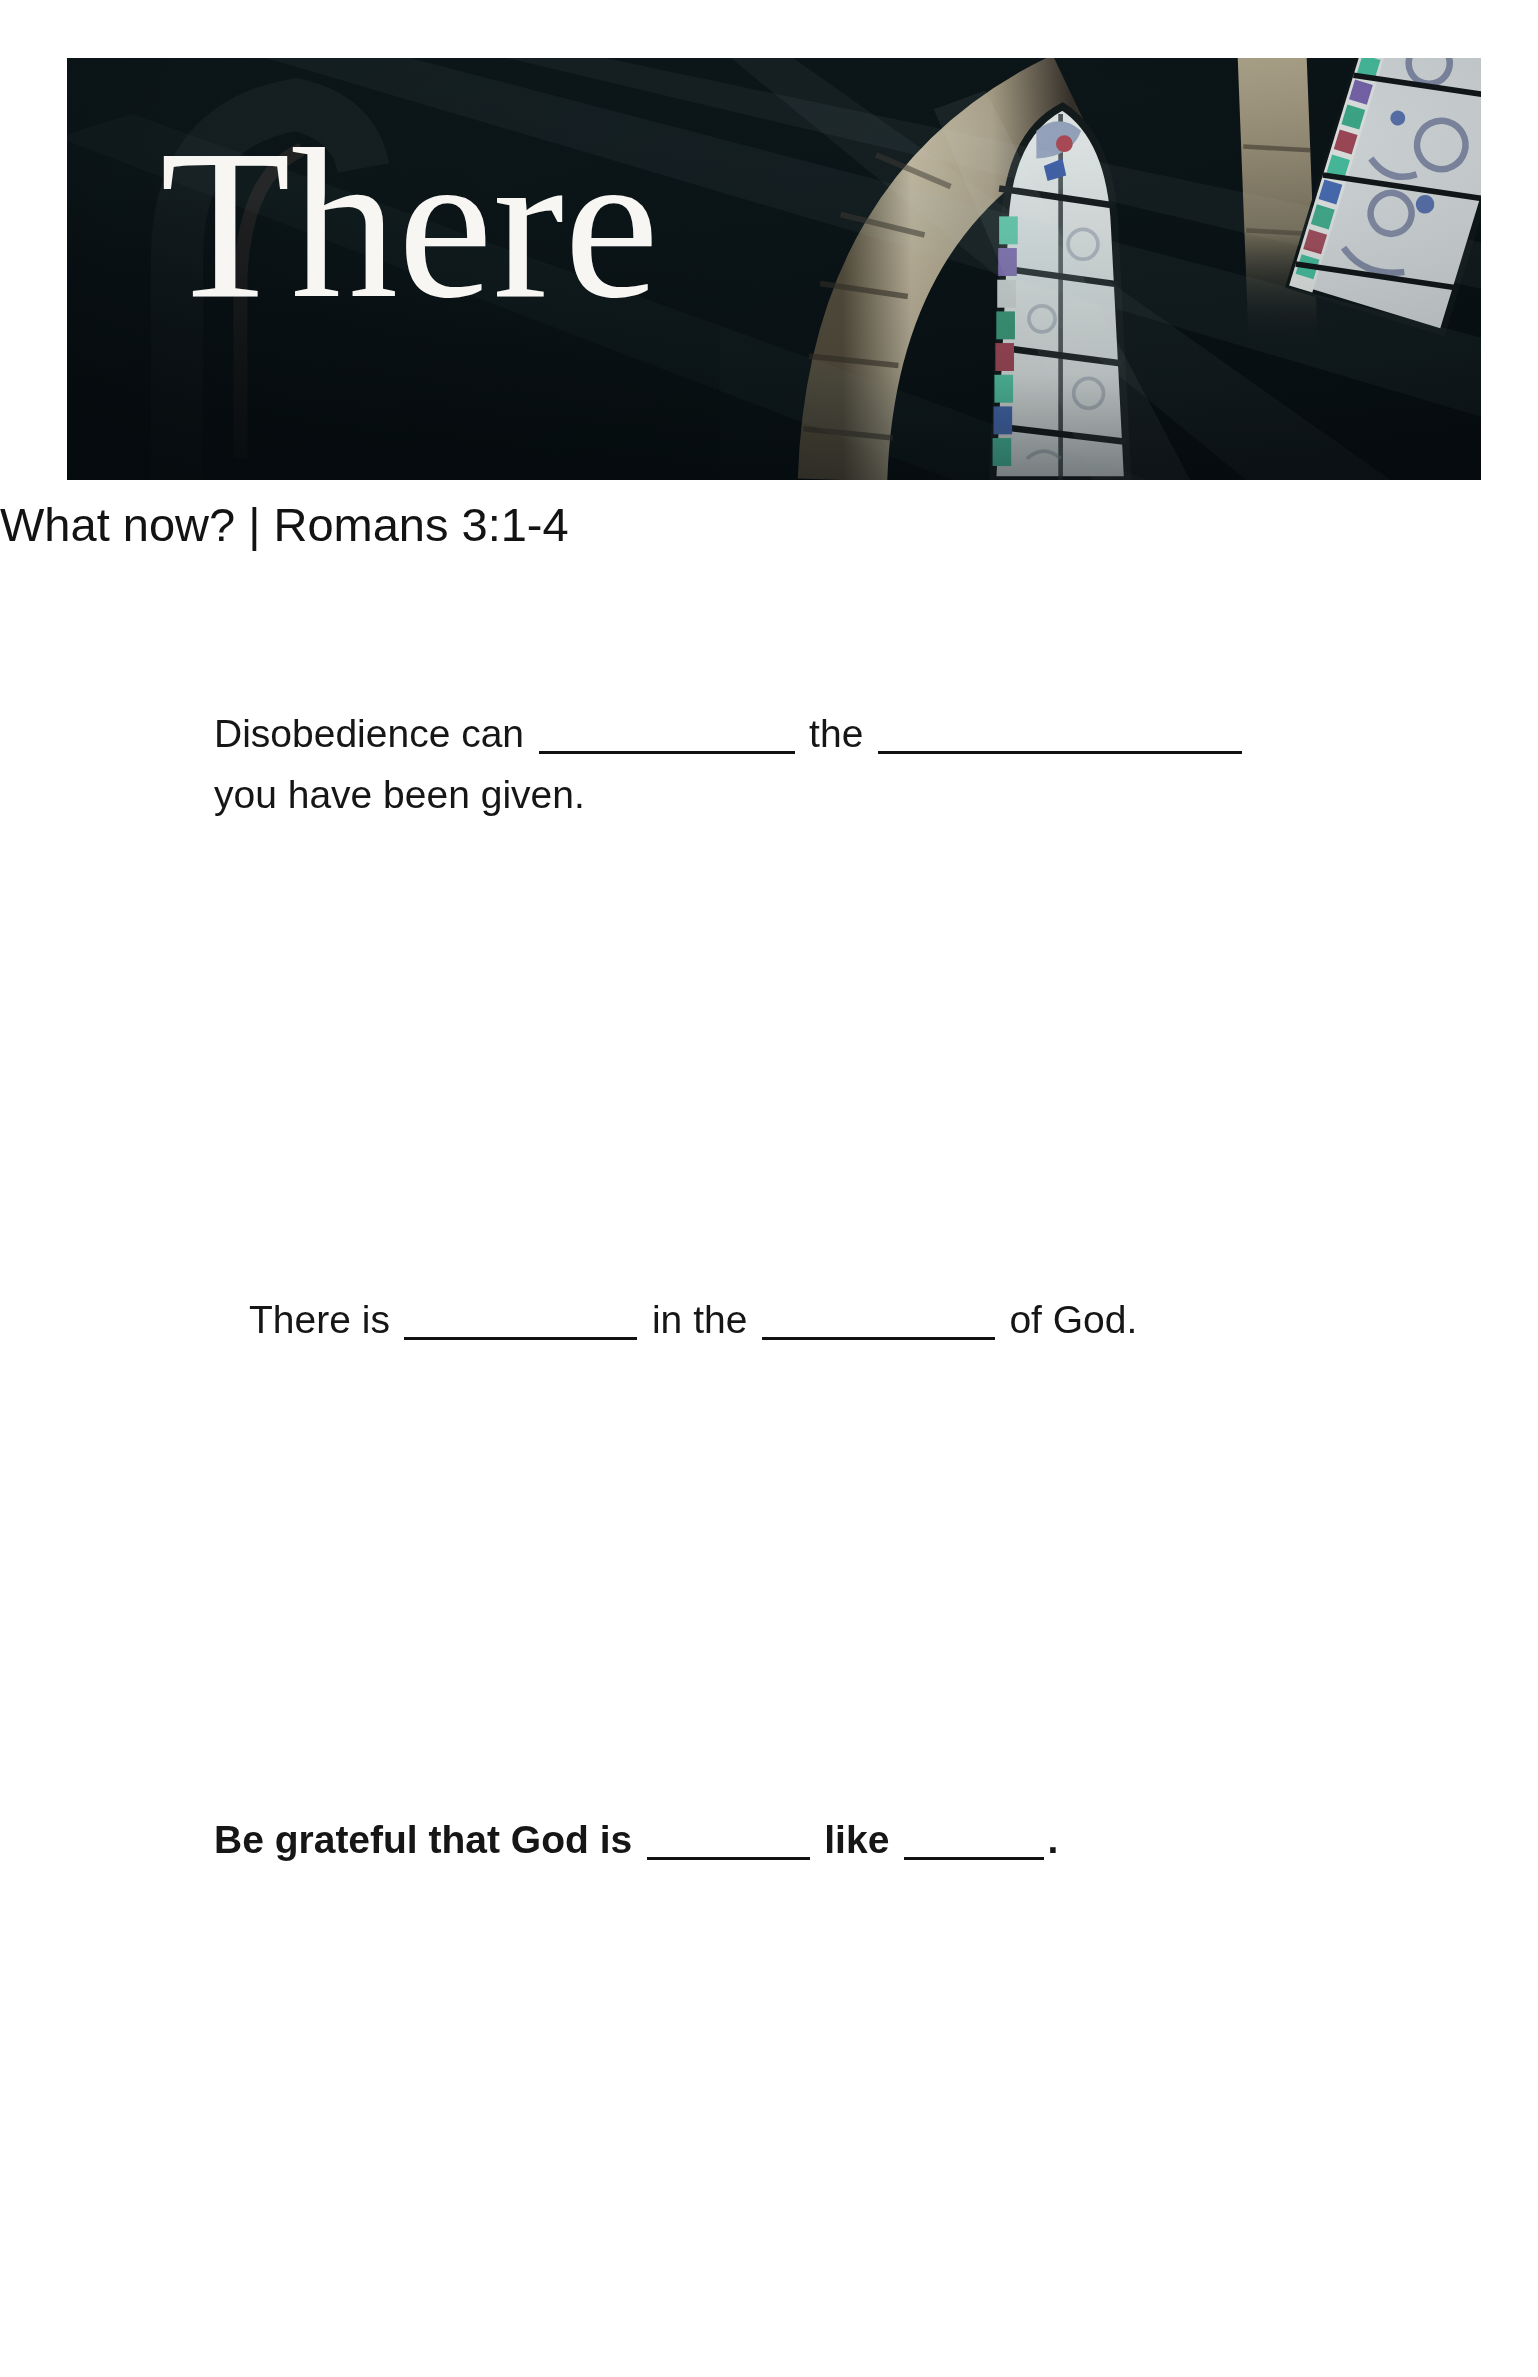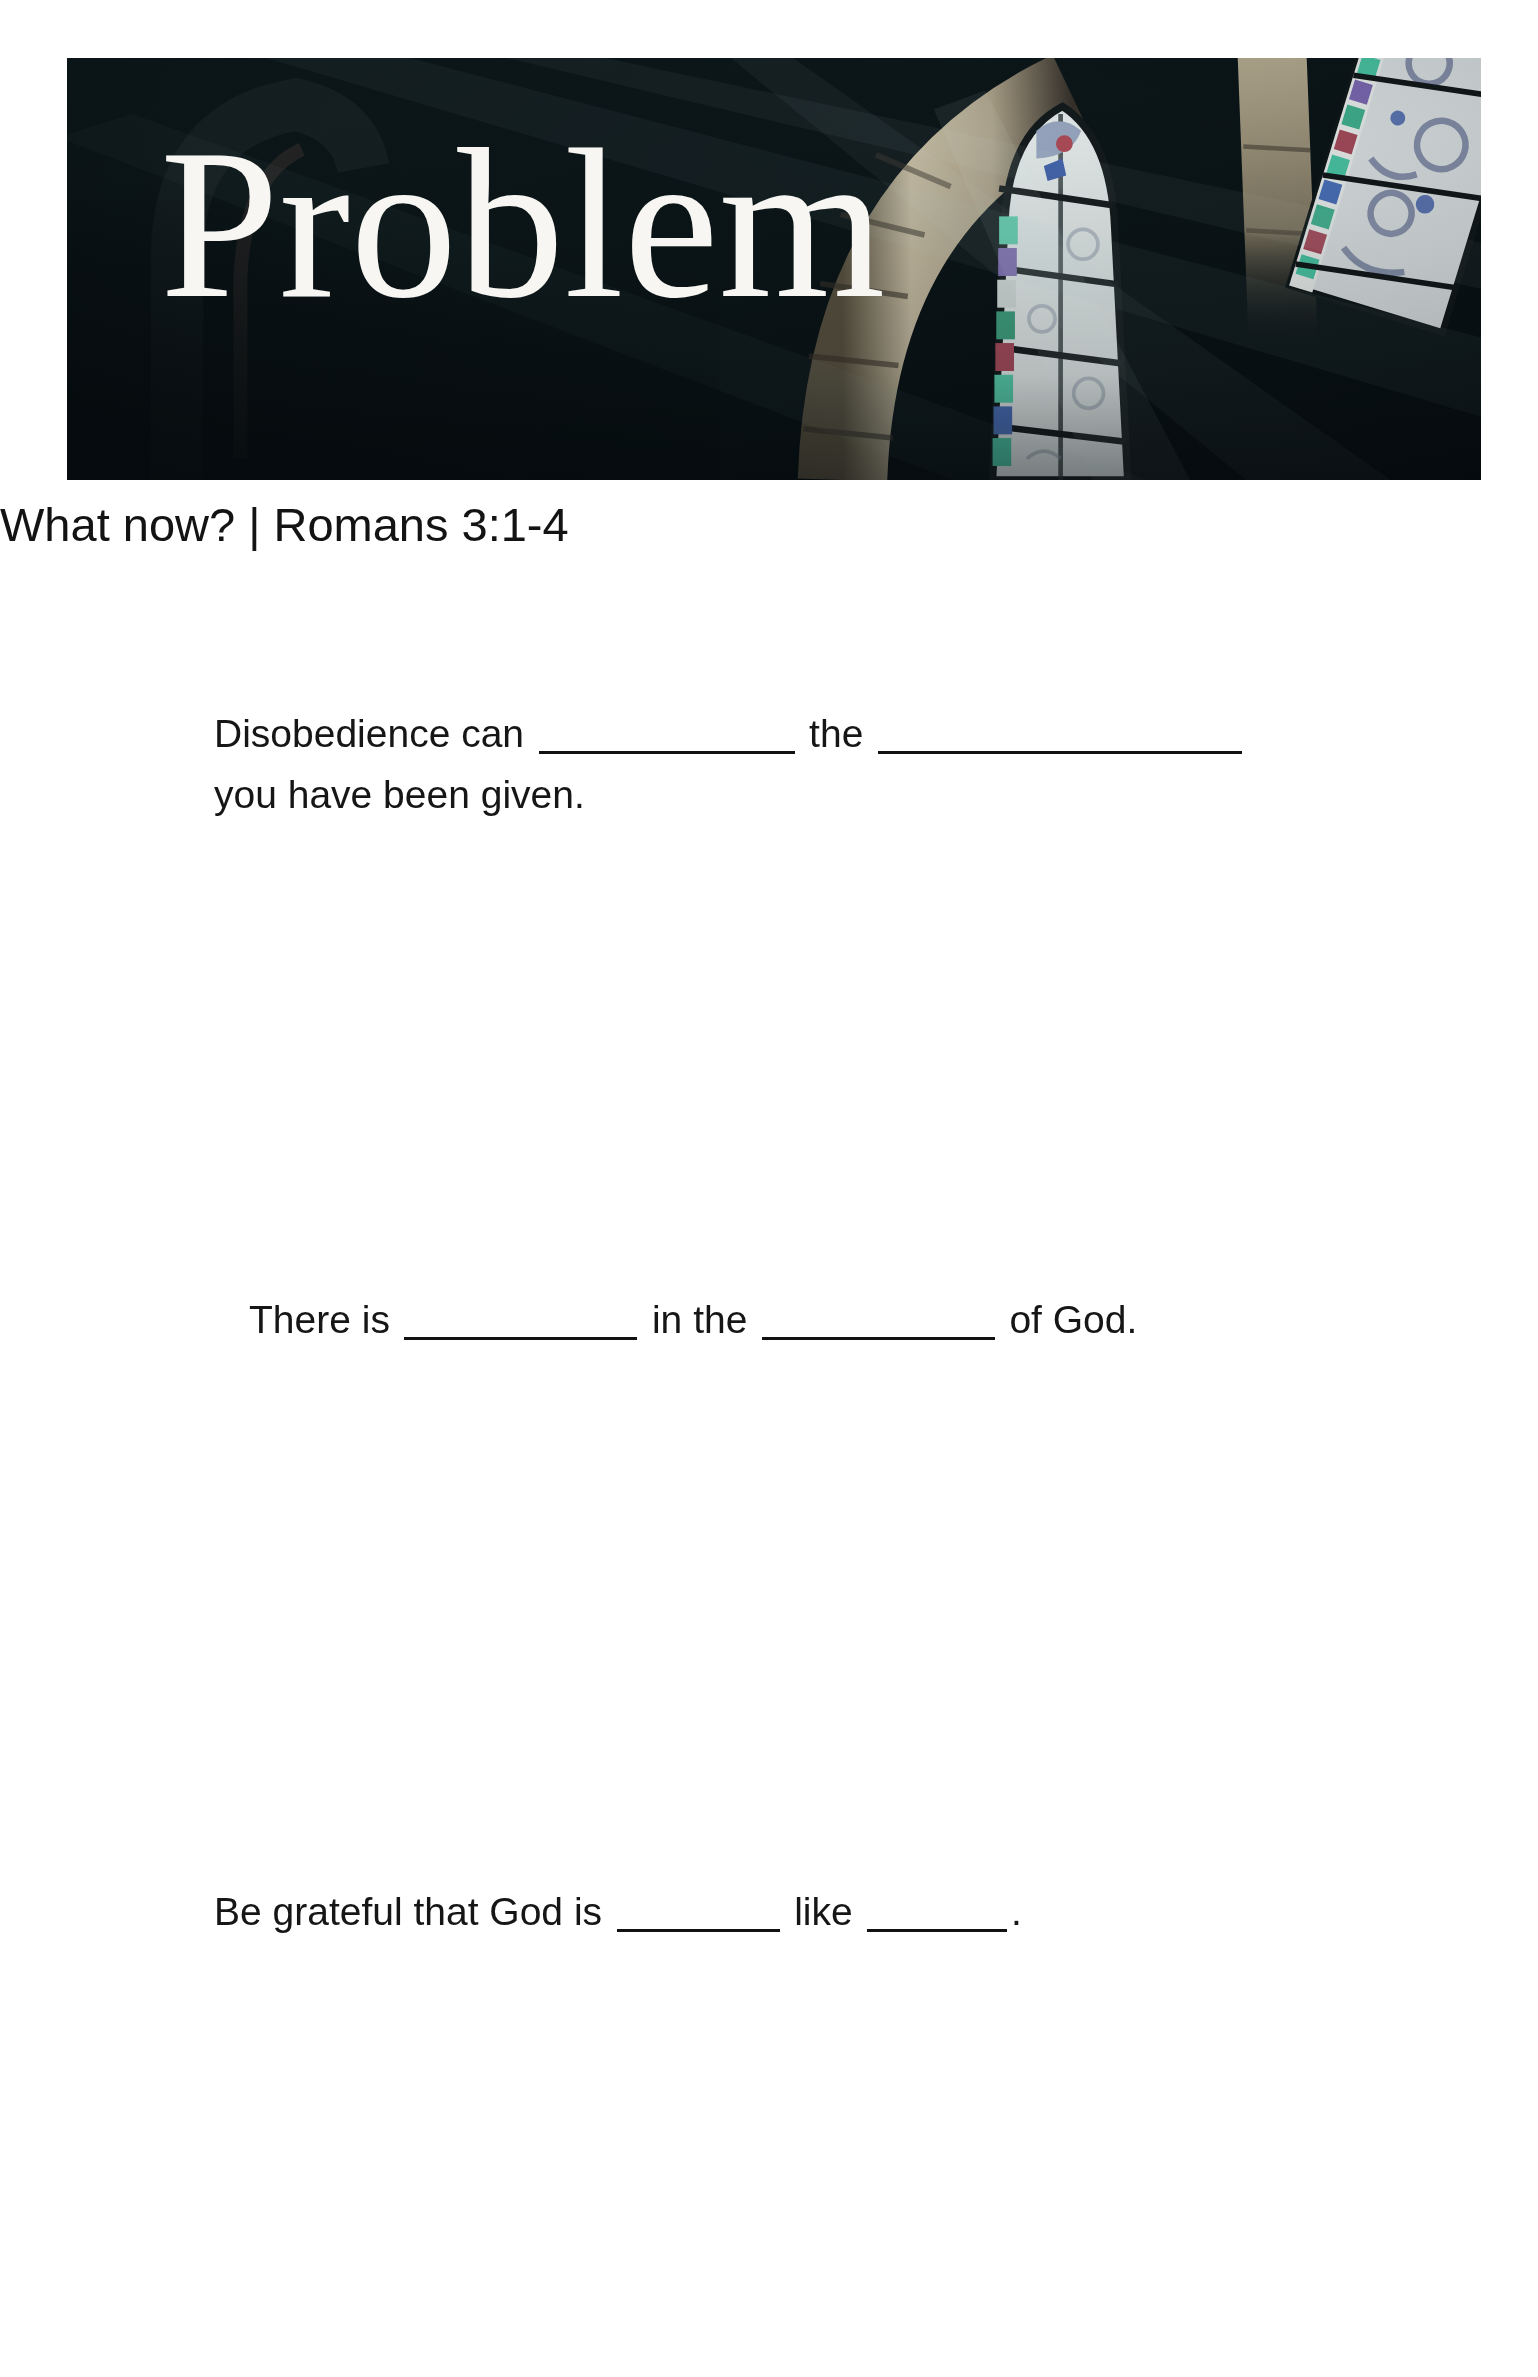--- a/index.html
+++ b/index.html
@@ -71,21 +71,21 @@
     position: absolute;
     left: 214px;
     margin: 0;
     font-size: 39px;
     line-height: 61px;
     color: #161616;
     white-space: nowrap;
   }
   .statement-1 { top: 703px; }
   .statement-2 { top: 1289px; margin-left: 35px; }
-  .statement-3 { top: 1881px; }
+  .statement-3 { top: 1809px; font-weight: bold; }
 
   .blank {
     display: inline-block;
     height: 0;
     border-bottom: 3.7px solid #121212;
     margin-bottom: -6.5px;
     margin-left: 3.7px;
     margin-right: 3.7px;
   }
   .b-s1-1 { width: 256px; }
@@ -226,21 +226,21 @@
         <polygon points="430,-10 530,-10 1517,198 1517,248" fill="#cfe8e4" opacity="0.05"></polygon>
         <polygon points="-10,85 70,60 1160,453 950,453" fill="#a8ccc8" opacity="0.045"></polygon>
         <polygon points="700,-10 765,-10 1420,453 1265,453" fill="#d8efe9" opacity="0.05"></polygon>
         <polygon points="930,55 985,35 1205,453 1100,453" fill="#e8f4f0" opacity="0.07"></polygon>
       </g>
 
       <rect width="1517" height="453" fill="url(#vignette)"></rect>
       <rect x="0" y="153" width="700" height="300" fill="url(#cornerDark)"></rect>
     </svg>
 
-    <div class="banner-title">Problem</div>
+    <div class="banner-title">There</div>
   </div>
 
   <div class="sermon-ref">What now? | Romans 3:1-4</div>
 
   <p class="statement statement-1">
     <span>Disobedience can</span>
     <span class="blank b-s1-1"></span>
     <span>the</span>
     <span class="blank b-s1-2"></span>
     <br>

